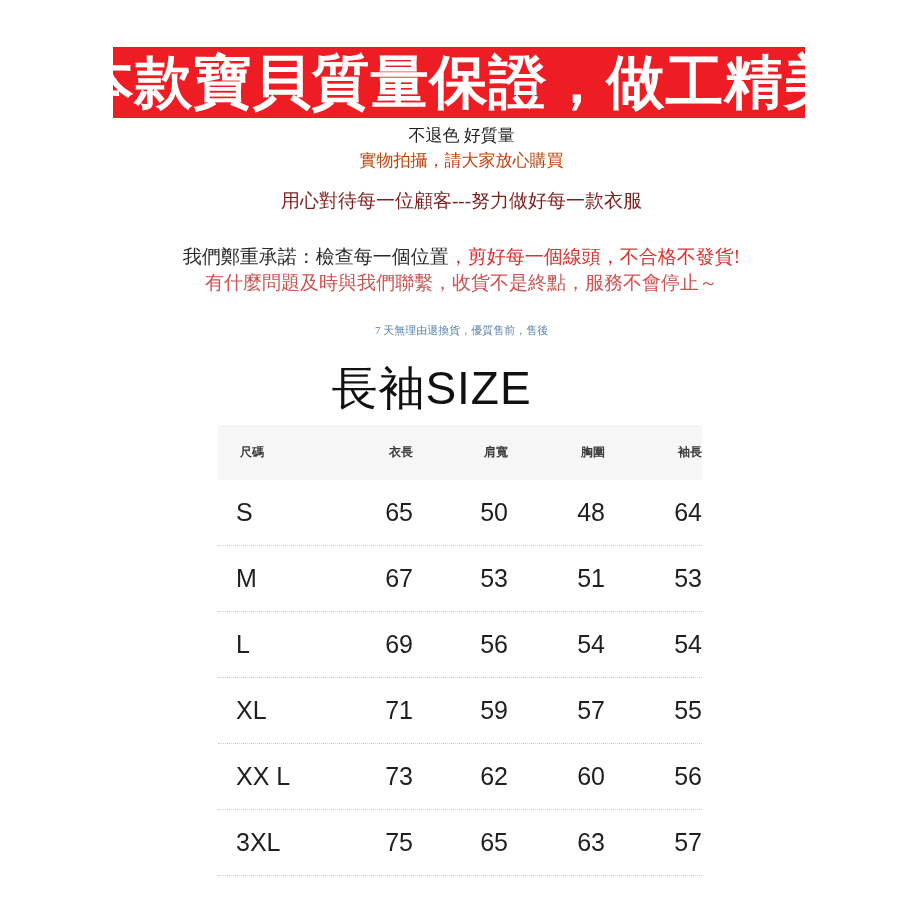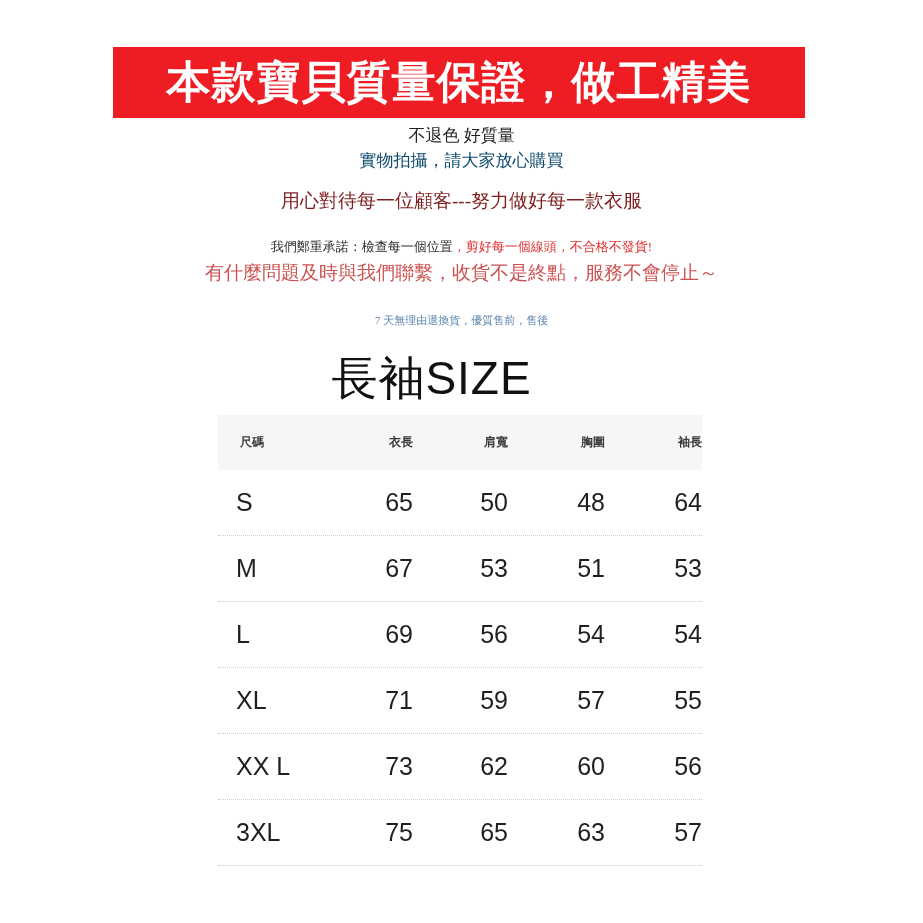--- a/index.html
+++ b/index.html
@@ -8,34 +8,34 @@
     font-family:"Liberation Sans","DejaVu Sans",sans-serif;
     -webkit-font-smoothing:antialiased;
   }
   .page{width:923px;height:923px;position:relative;}
 
   
   .banner{
     margin:47px 0 0 113px;width:692px;height:71px;
     background:#ee1c23;color:#ffffff;
     font-family:"Liberation Serif","DejaVu Serif",serif;
-    font-weight:bold;font-size:44px;line-height:71px;
+    font-weight:bold;font-size:58px;line-height:71px;
     display:flex;align-items:center;justify-content:center;
     white-space:nowrap;letter-spacing:1px;
   }
 
   
   .line{
     width:100%;text-align:center;white-space:nowrap;
     font-family:"Liberation Serif","DejaVu Serif",serif;
   }
   .t-black1{margin-top:5px;font-size:17px;line-height:25px;color:#1f1f1f;}
-  .t-black2{font-size:17px;line-height:26px;color:#0c4a6e;}
+  .t-black2{font-size:17px;line-height:26px;color:#c2410c;}
   .t-softred1{margin-top:14px;font-size:19px;line-height:26px;color:#7f1d1d;}
-  .t-mixed{margin-top:20px;font-size:13px;line-height:26px;color:#2a2a2a;text-align:center;}
+  .t-mixed{margin-top:30px;font-size:19px;line-height:26px;color:#2a2a2a;text-align:center;}
   .t-mixed .red-part{color:#e02f2f;}
   .t-softred2{font-size:19px;line-height:26px;color:#cd5353;}
   .t-blue{margin-top:22px;font-size:11px;line-height:25px;color:#5b84ab;}
 
   
   .size-title{
     margin-top:16px;width:100%;text-align:center;position:relative;left:-30px;
     font-size:46px;line-height:58px;color:#111111;font-weight:500;
     font-family:"Liberation Sans","DejaVu Sans",sans-serif;letter-spacing:1px;
   }

